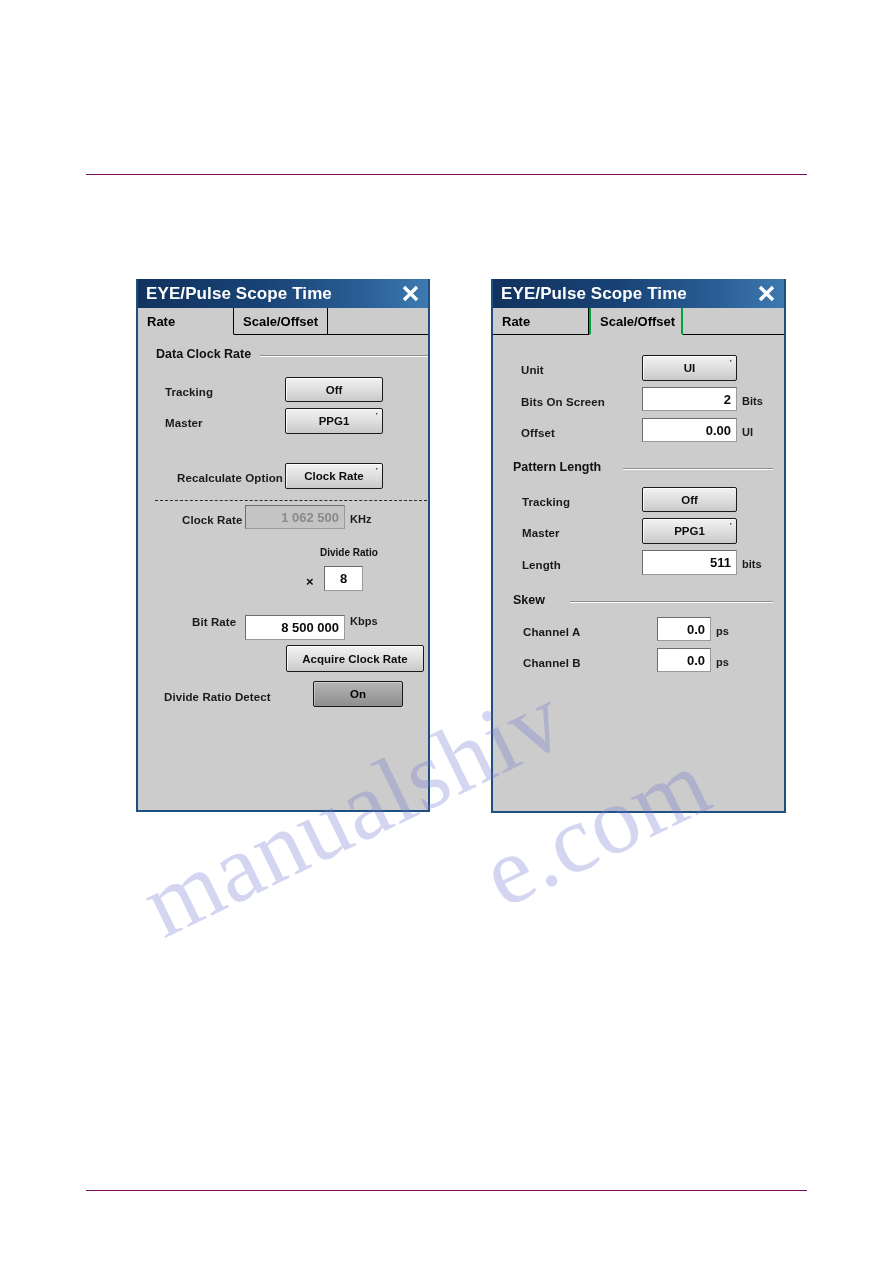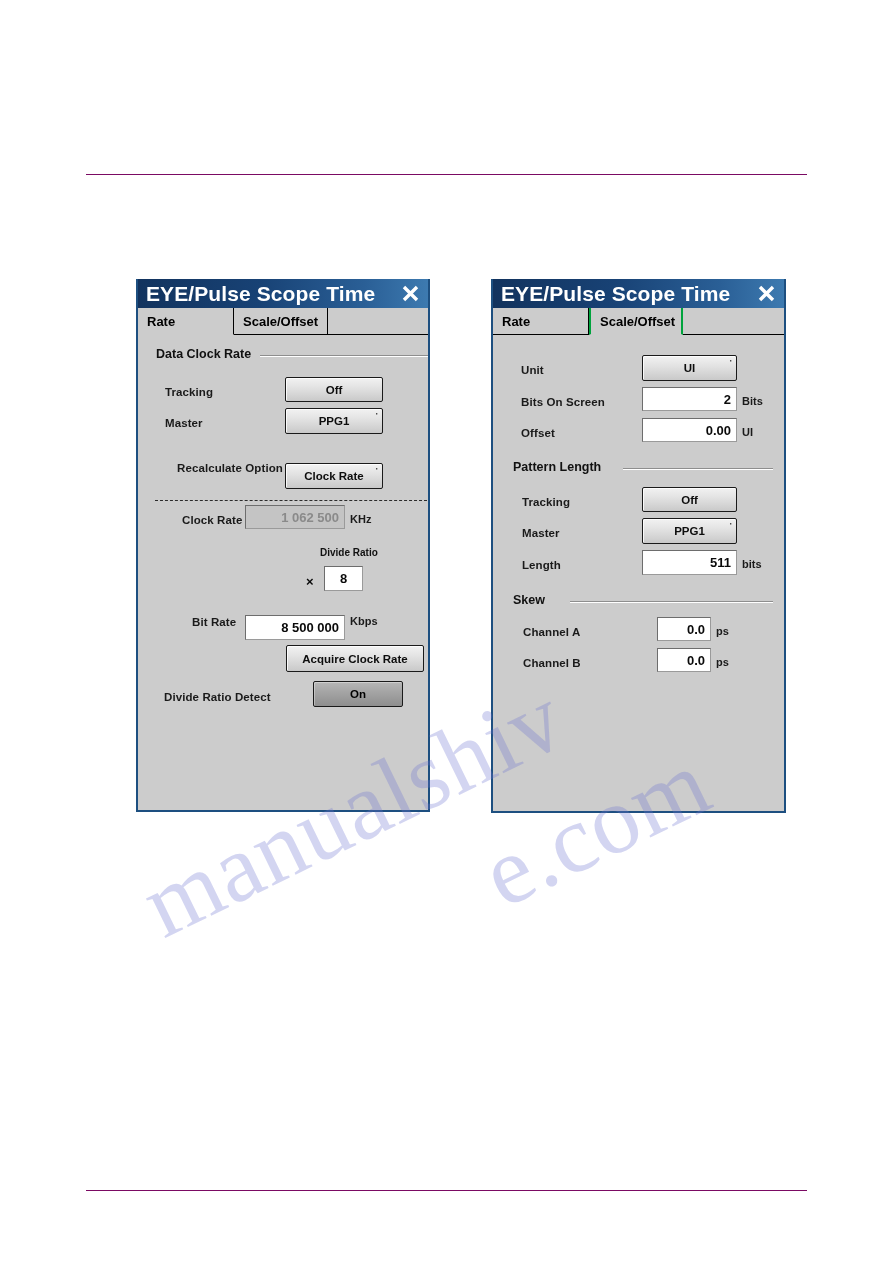--- a/index.html
+++ b/index.html
@@ -66,21 +66,21 @@
     position: relative;
     height: 29px;
     background: linear-gradient(to right, #12335e 0%, #184275 42%, #2a5f96 78%, #3d7ab0 100%);
     display: flex;
     align-items: center;
     box-sizing: border-box;
     padding-left: 8px;
   }
   .titlebar .title-text {
     color: #ffffff;
-    font-size: 21px;
+    font-size: 17px;
     font-weight: bold;
     letter-spacing: 0.1px;
     font-family: "Liberation Sans", sans-serif;
   }
   .close-btn {
     position: absolute;
     right: 5px;
     top: 2px;
     width: 25px;
     height: 25px;
@@ -278,21 +278,21 @@
     </div>
 
     <div class="lbl" style="left:27px; top:82px;">Master</div>
     <div class="btn" style="left:147px; top:73px; width:98px; height:26px;">
       <span class="dd-mark">‧</span>
       <span>PPG1</span>
     </div>
 
     <div class="dash-line" style="left:17px; top:165px; width:272px;"></div>
 
-    <div class="lbl" style="left:27px; top:127px;padding-left:12px;">Recalculate Option</div>
+    <div class="lbl" style="left:27px; top:137px;padding-left:12px;">Recalculate Option</div>
     <div class="btn" style="left:147px; top:128px; width:98px; height:26px;">
       <span class="dd-mark">‧</span>
       <span>Clock Rate</span>
     </div>
 
     <div class="lbl" style="left:44px; top:179px;">Clock Rate</div>
     <div class="field disabled" style="left:107px; top:170px; width:100px; height:24px;">
       <span>1 062 500</span>
     </div>
     <div class="unit" style="left:212px; top:178px;">KHz</div>

